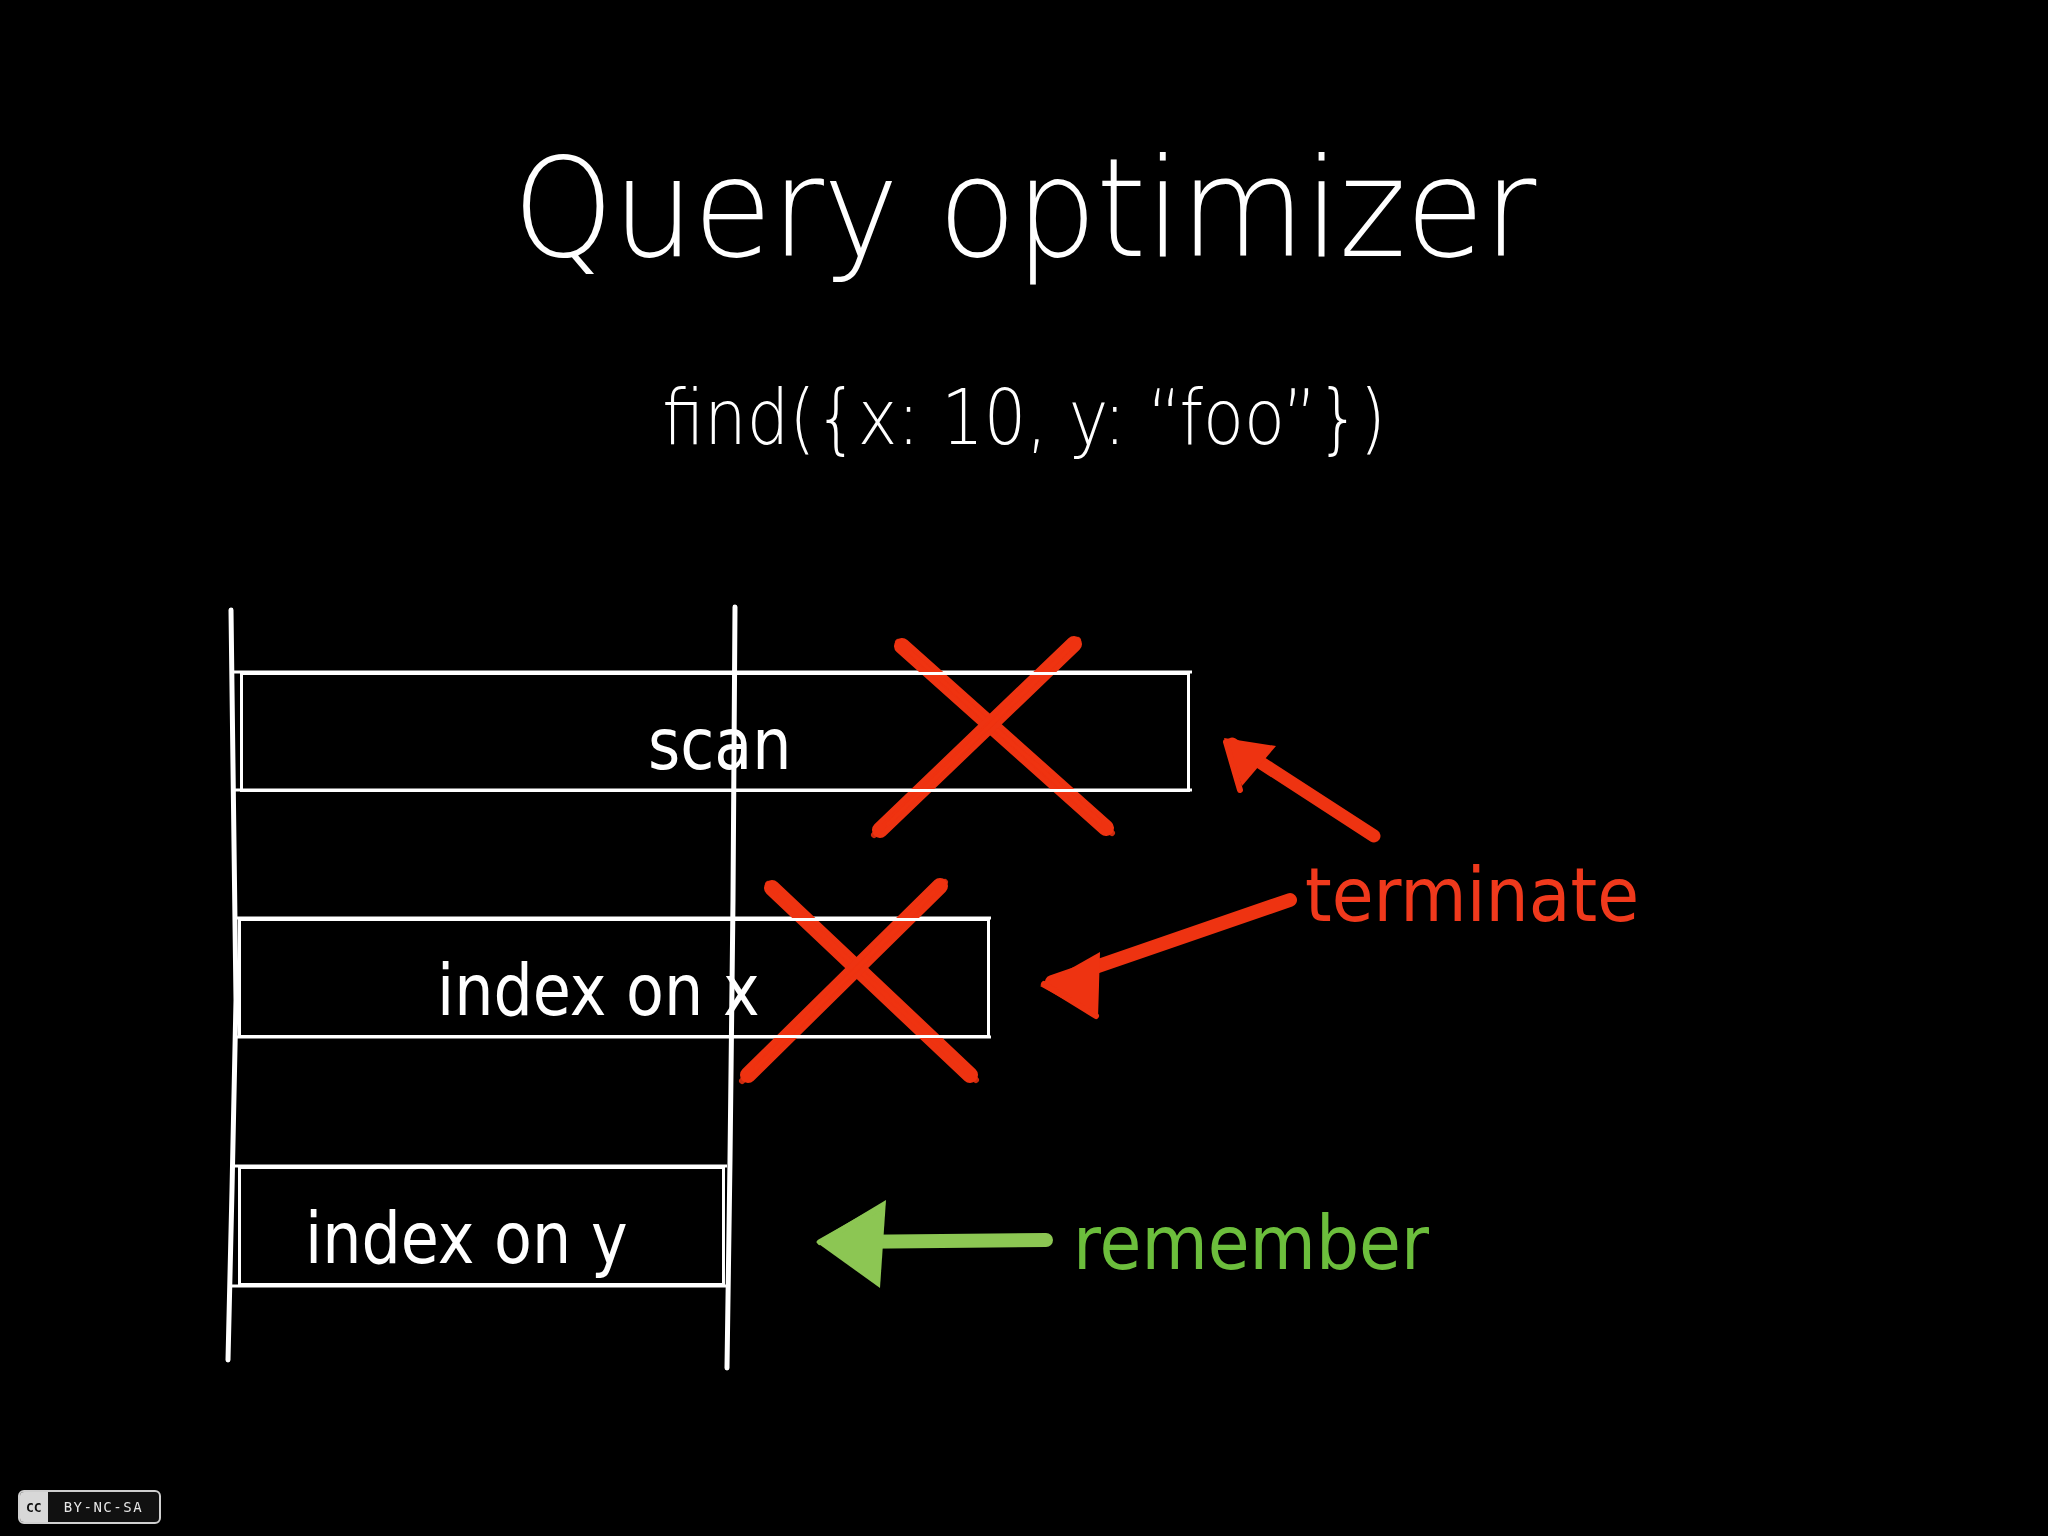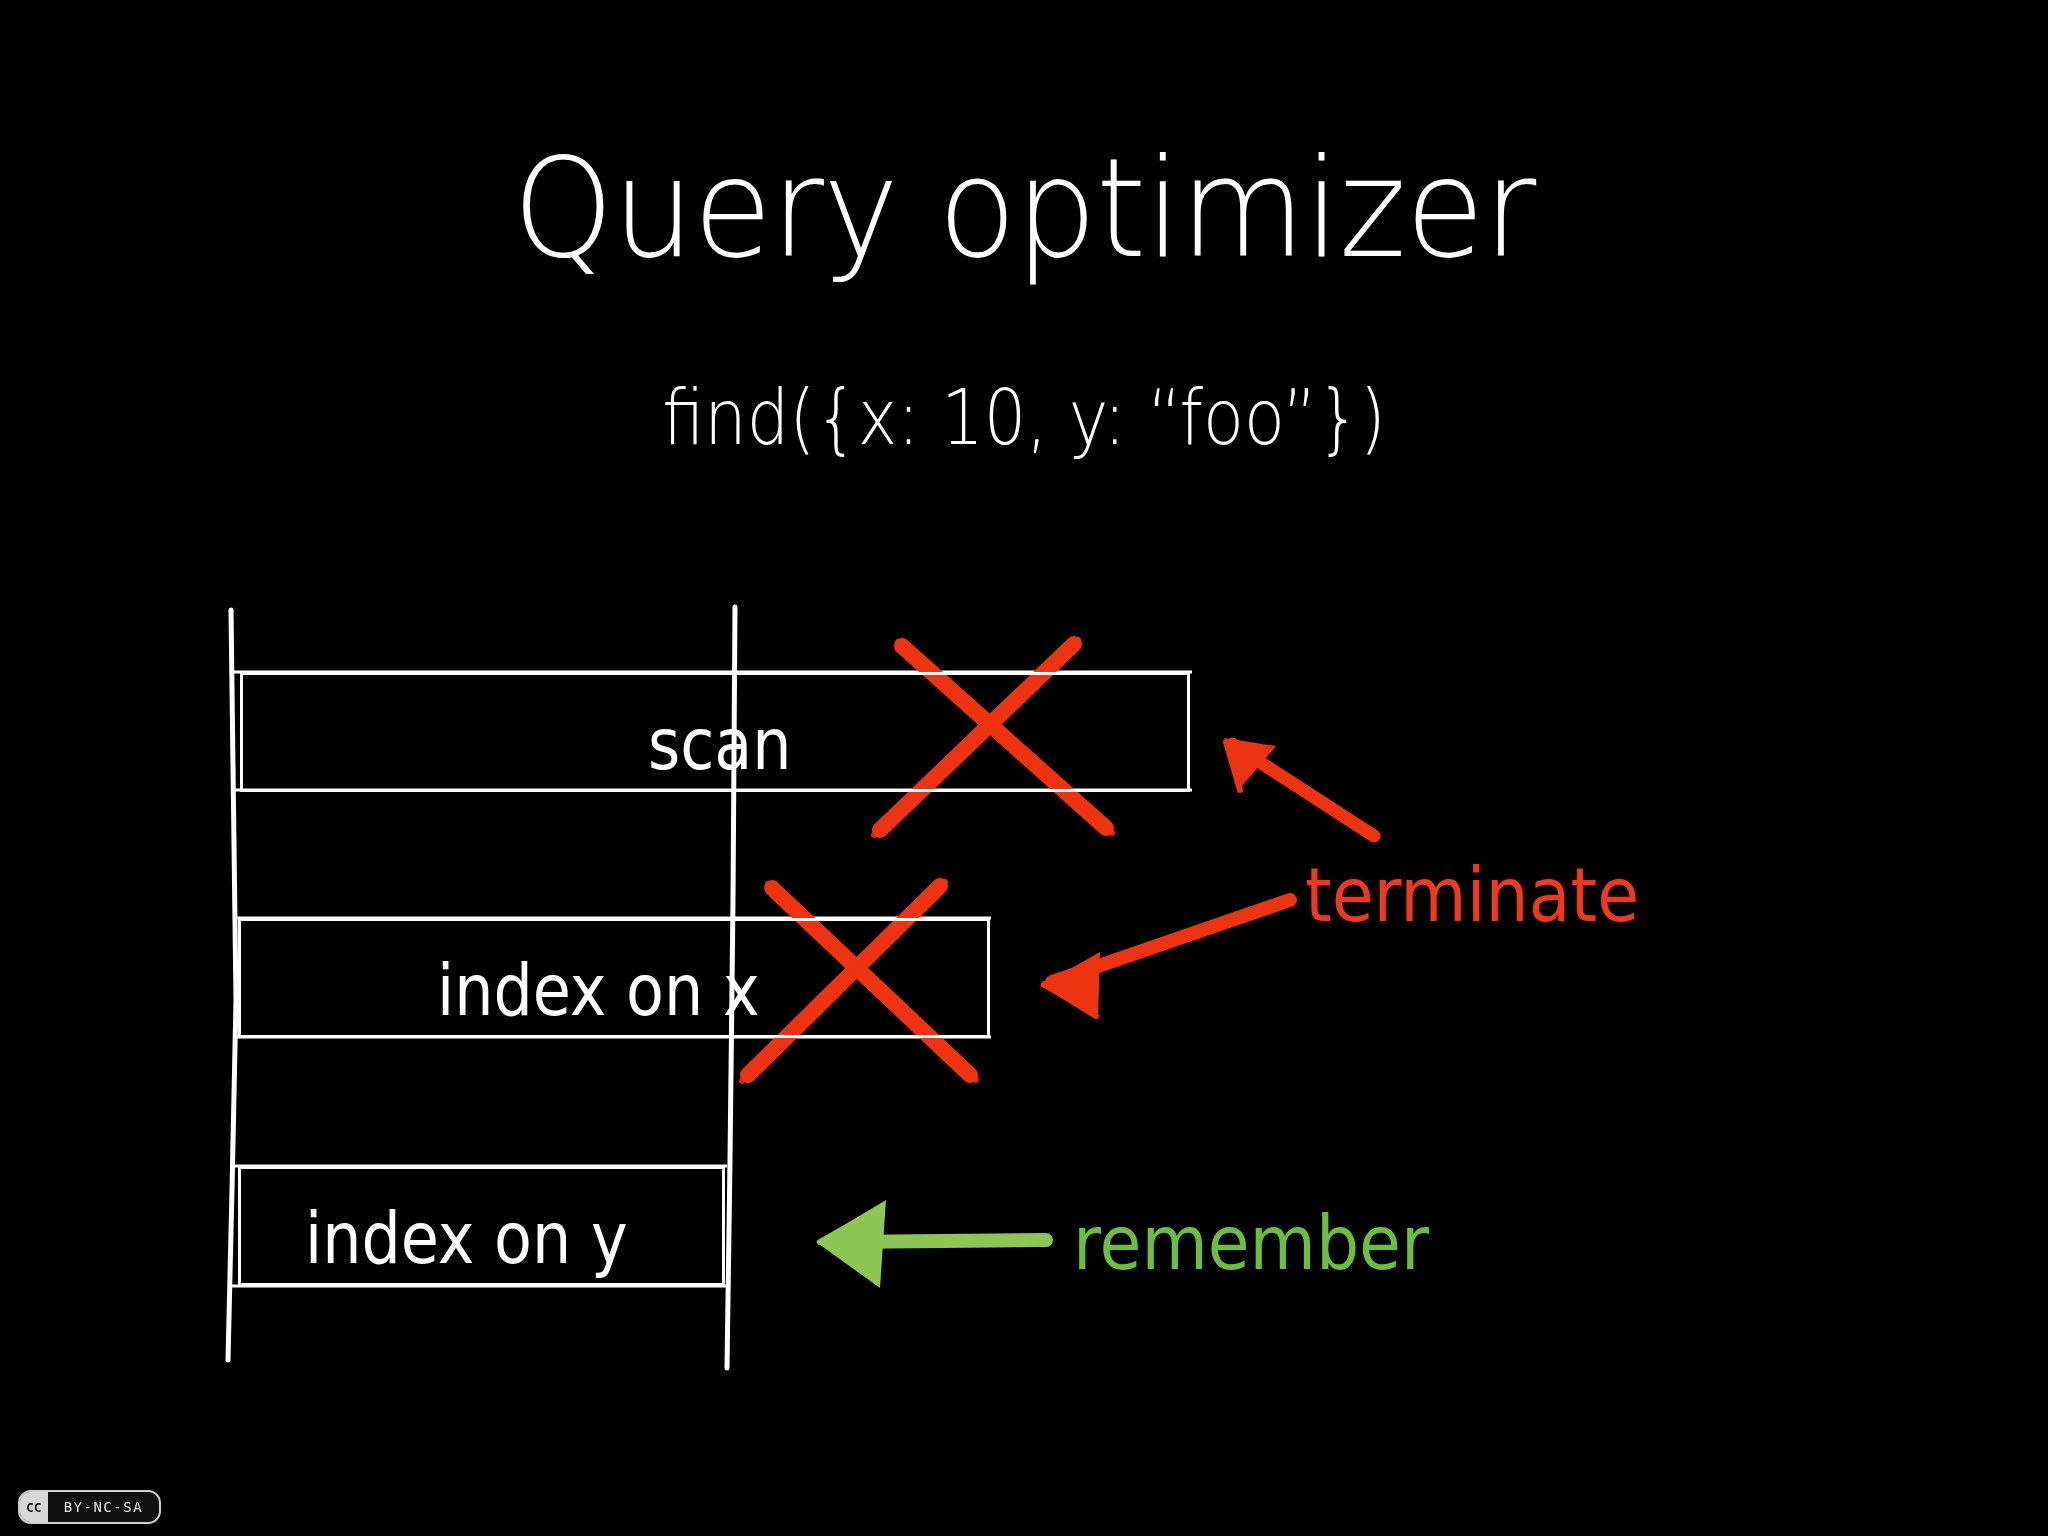--- a/index.html
+++ b/index.html
@@ -104,21 +104,21 @@
 
   
   #cc-badge {
     position: absolute;
     left: 18px;
     top: 1490px;
     height: 30px;
     display: flex;
     align-items: stretch;
     border: 2px solid #cfcfcf;
-    border-radius: 13px;
+    border-radius: 6px;
     background: #111111;
     overflow: hidden;
     font-family: "DejaVu Sans Mono", monospace;
     text-align: right;
   }
   #cc-badge-mark {
     display: flex;
     align-items: center;
     justify-content: center;
     background: #d8d8d8;

